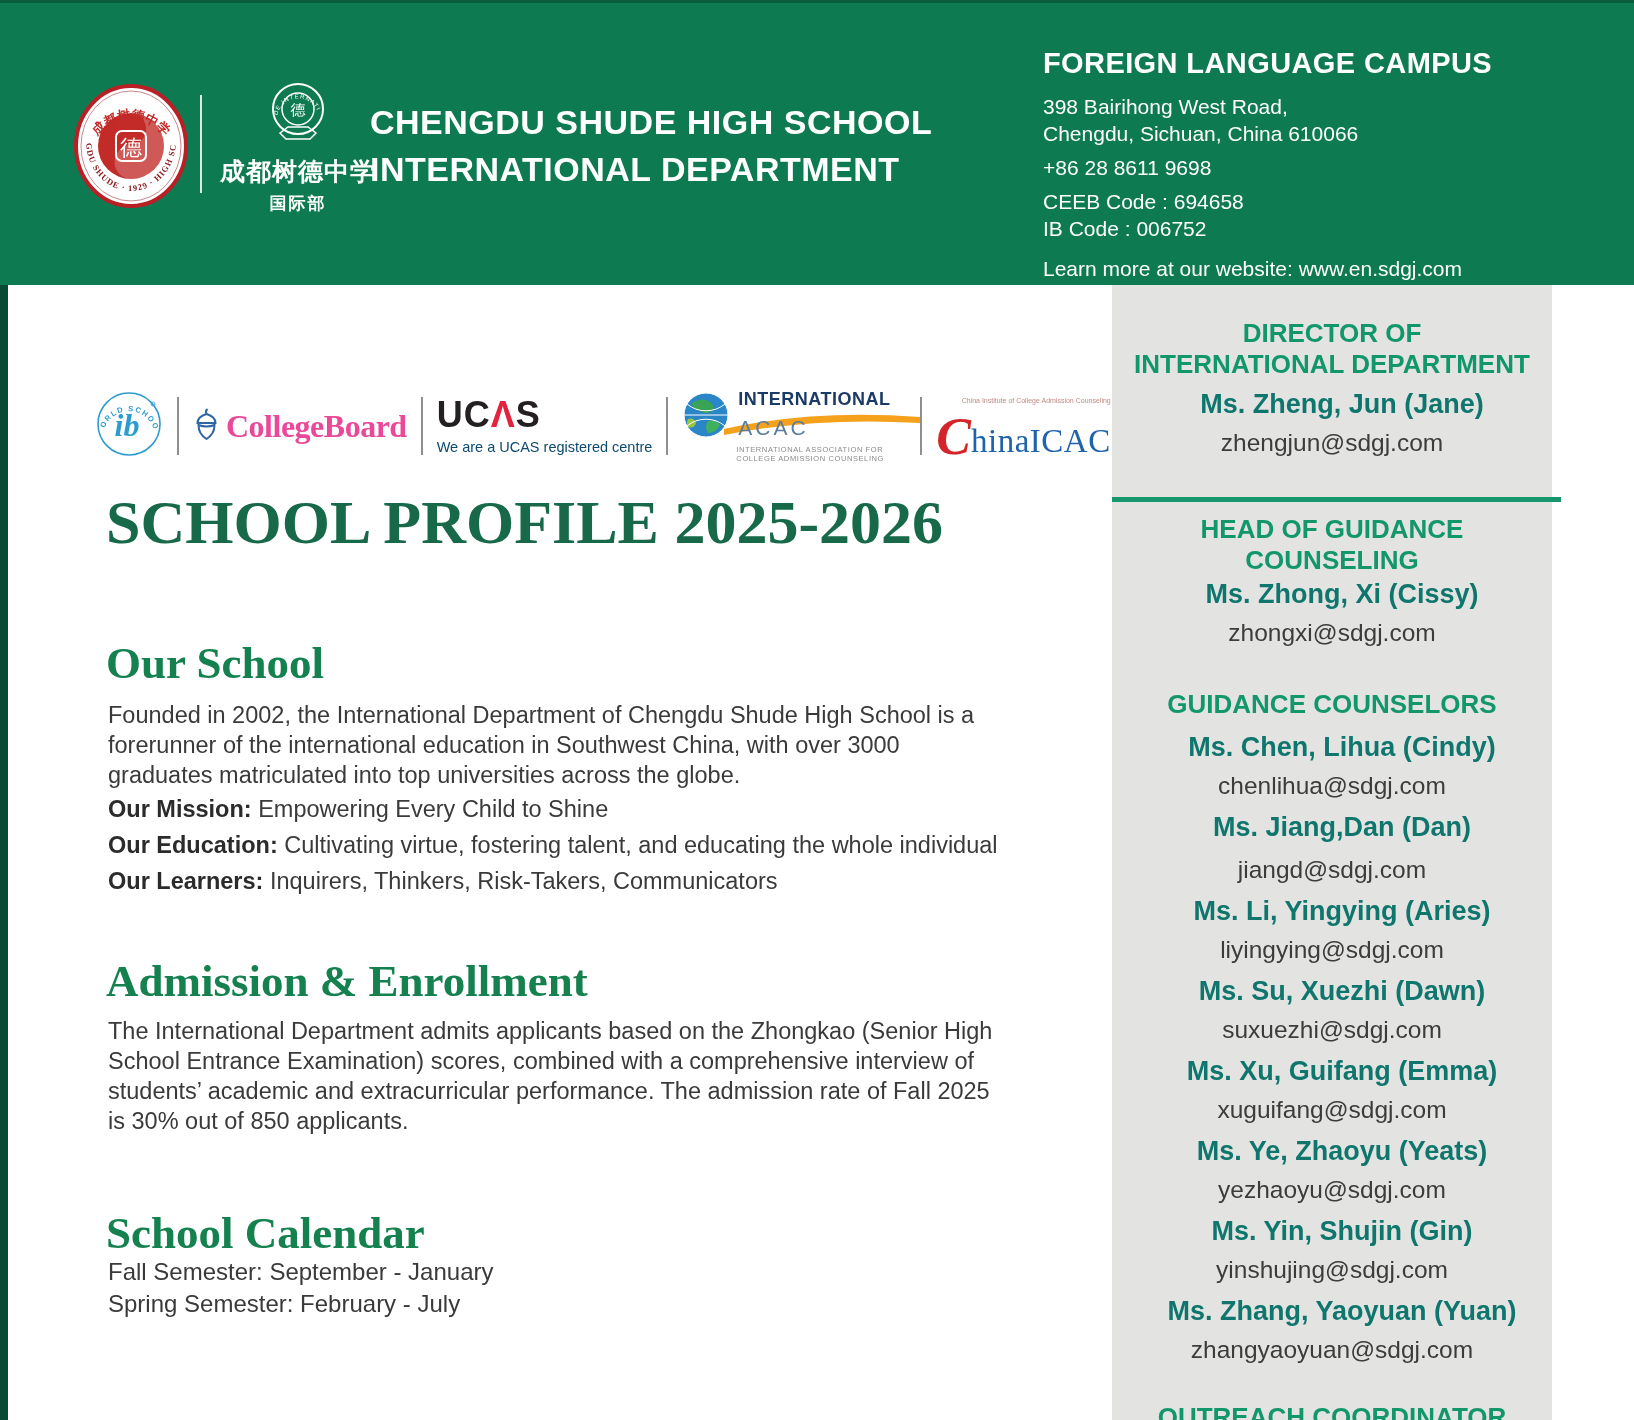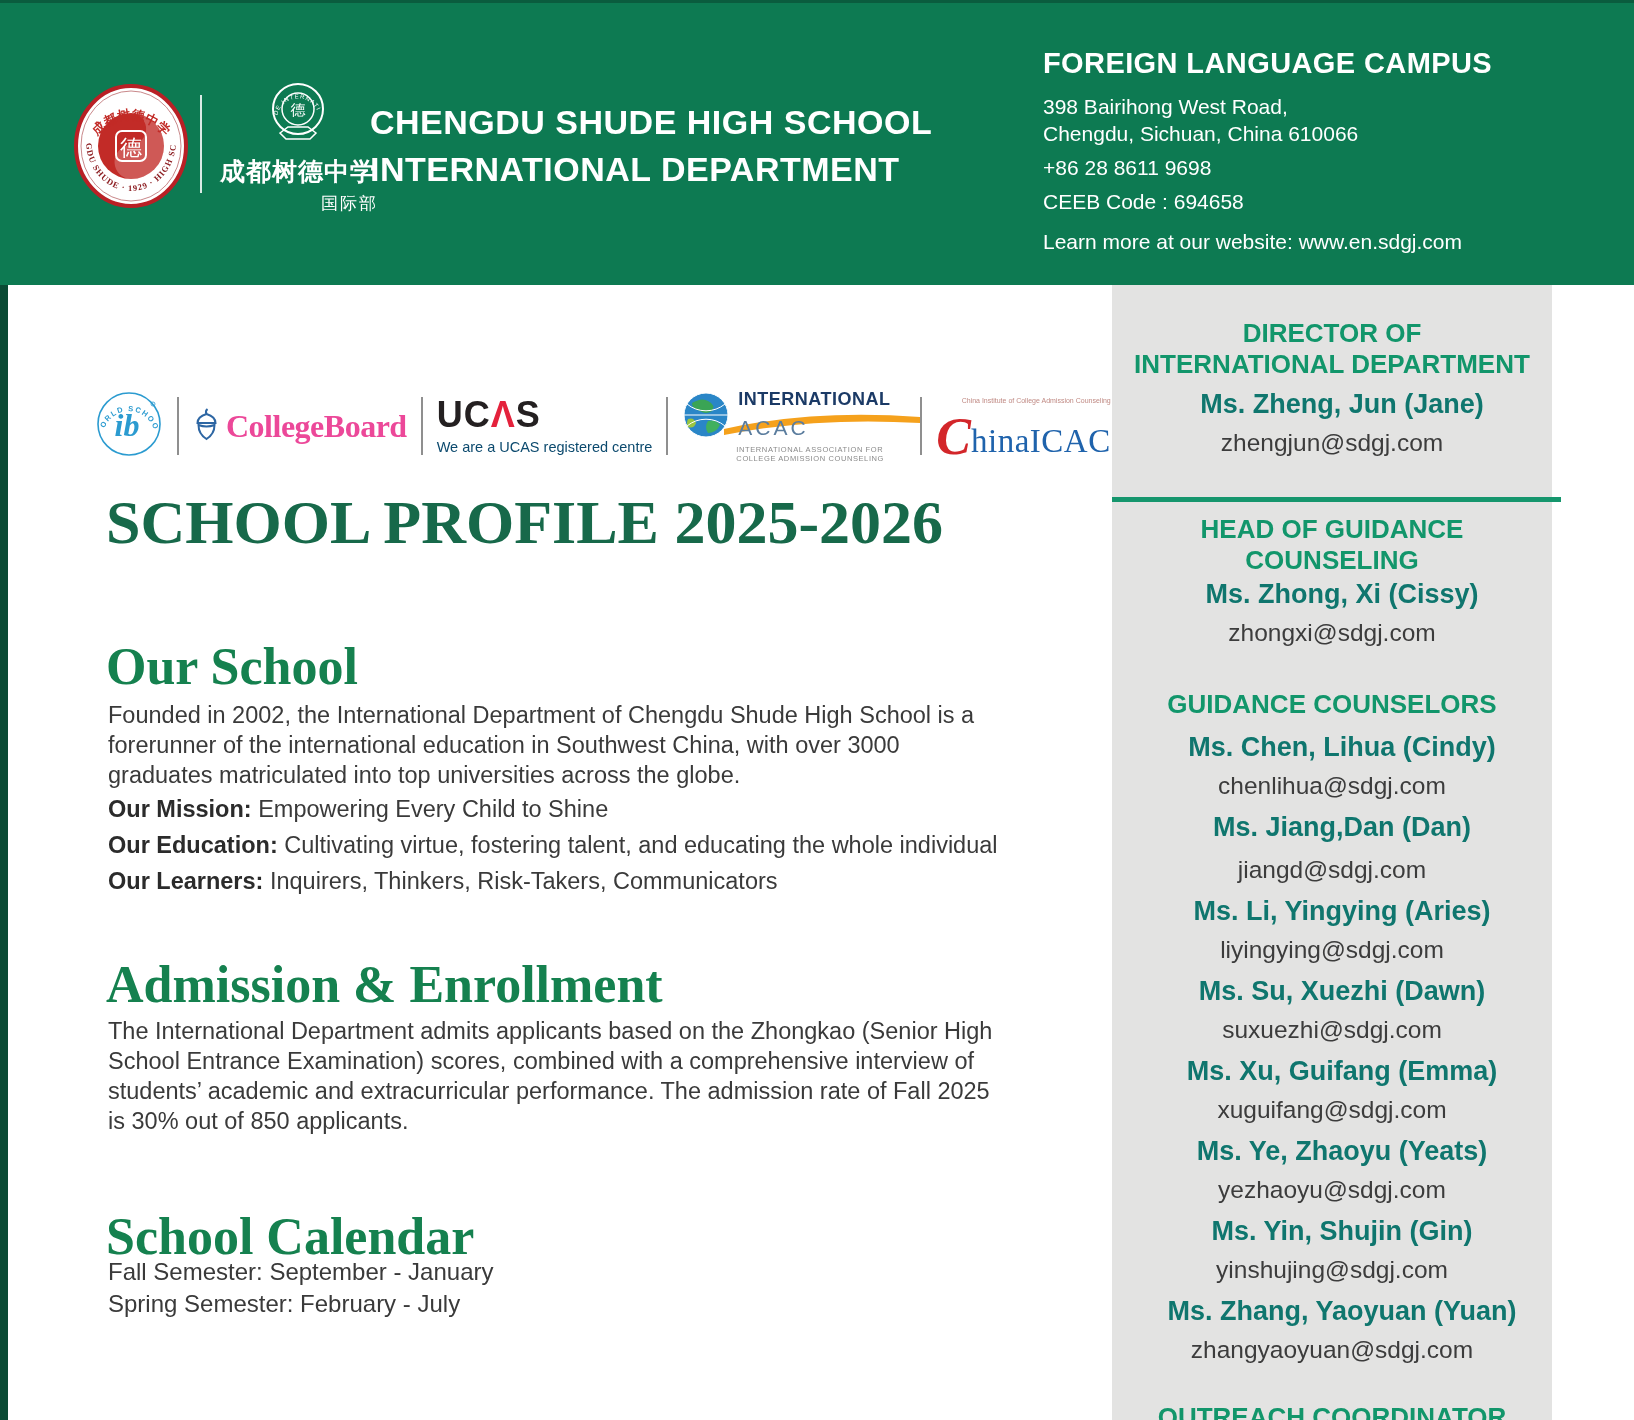--- a/index.html
+++ b/index.html
@@ -18,21 +18,21 @@
   .seal { position:absolute; left:73px; top:80px; }
   .logo-divider {
     position:absolute; left:200px; top:92px; width:2px; height:98px;
     background:rgba(255,255,255,.85);
   }
   .badge-block { position:absolute; left:218px; top:78px; width:160px; text-align:center; color:#fff; }
   .badge-calligraphy {
     font-size:25px; font-weight:700; letter-spacing:1px; margin-top:4px;
     font-family:"Liberation Serif", serif;
   }
-  .badge-sub { font-size:17px; font-weight:400; margin-top:4px; letter-spacing:2px;text-align:right; }
+  .badge-sub { font-size:17px; font-weight:700; margin-top:4px; letter-spacing:2px; }
   .school-title {
     position:absolute; left:370px; top:96px; color:#ffffff;
     font-size:34px; font-weight:700; letter-spacing:.5px; line-height:47px;
   }
   .campus-info { position:absolute; left:1043px; top:44px; color:#ffffff; width:560px; }
   .campus-title { font-size:29px; font-weight:700; letter-spacing:.4px; }
   .campus-line { font-size:21px; line-height:27px; }
   .campus-addr { margin-top:13px; }
   .campus-phone { margin-top:7px; }
   .campus-ceeb { margin-top:7px; }
@@ -64,21 +64,21 @@
   .chinaicac-rest { font-family:"Liberation Serif", serif; font-size:33px; color:#1f63ac; line-height:40px; letter-spacing:.5px; }
   
   .profile-title {
     position:absolute; left:106px; top:487px;
     font-family:"Liberation Serif", serif; font-weight:700;
     font-size:62px; color:#17694a; letter-spacing:0;
   }
   .section-heading {
     position:absolute; left:106px;
     font-family:"Liberation Serif", serif; font-weight:700;
-    font-size:52px; color:#15814f;
+    font-size:45px; color:#15814f;
   }
   .h-our-school { top:637px; }
   .h-admission { top:955px; }
   .h-calendar { top:1198px;margin-top:9px; }
   .body-block { position:absolute; left:108px; font-size:23.5px; color:#3a3a3a; line-height:30px; }
   .b-our-school { top:700px; }
   .b-admission { top:1016px; }
   .b-calendar { top:1256px; font-size:24px; line-height:32px; color:#3a3a3a; }
   .lead-line { margin-top:3px; line-height:33px; }
   .lead-label { font-weight:700; color:#2b2b2b; }
@@ -149,20 +149,21 @@
       <div>CHENGDU SHUDE HIGH SCHOOL</div>
       <div>INTERNATIONAL DEPARTMENT</div>
     </div>
 
     <div class="campus-info">
       <div class="campus-title">FOREIGN LANGUAGE CAMPUS</div>
       <div class="campus-line campus-addr">398 Bairihong West Road,</div>
       <div class="campus-line">Chengdu, Sichuan, China 610066</div>
       <div class="campus-line campus-phone">+86 28 8611 9698</div>
       <div class="campus-line campus-ceeb">CEEB Code : 694658</div>
+      <div class="campus-line">IB Code : 006752</div>
       <div class="campus-line campus-web">Learn more at our website: www.en.sdgj.com</div>
     </div>
   </div>
 
   <div class="left-strip"></div>
 
   <div class="logos-bar">
 
     <div>
       <svg width="68" height="68" viewBox="0 0 68 68">

